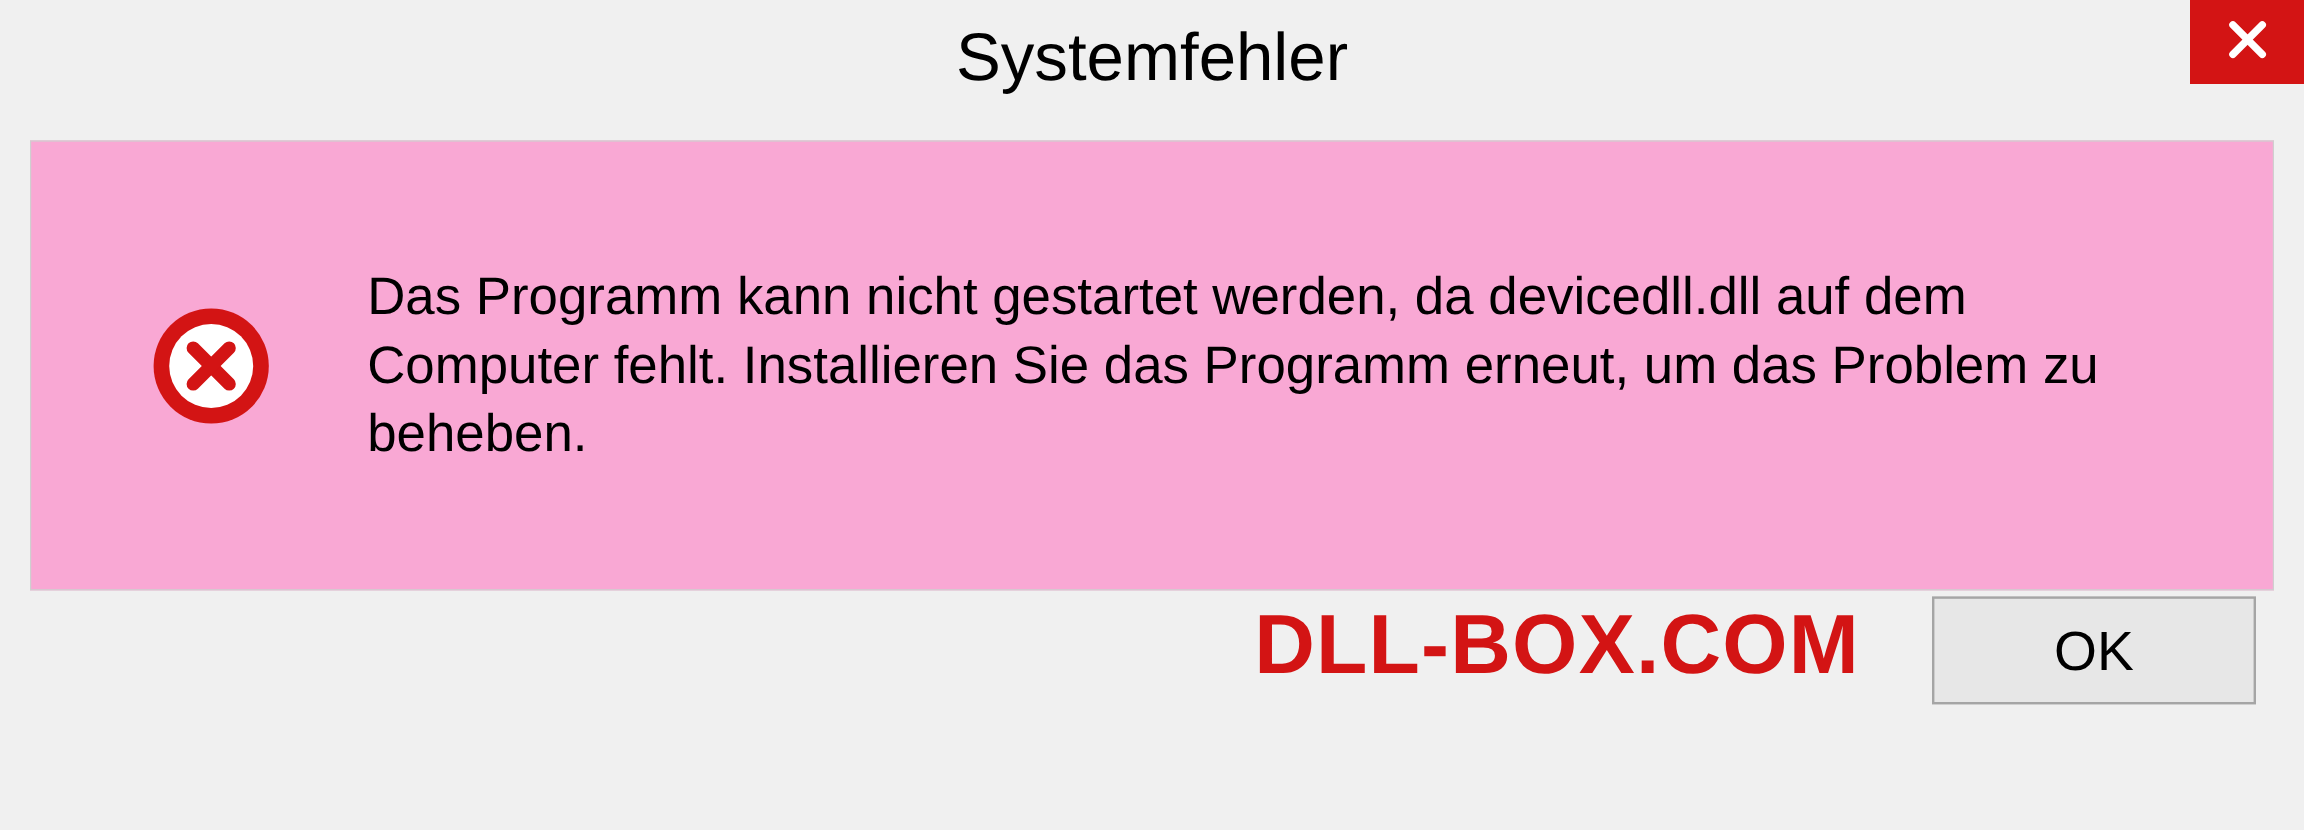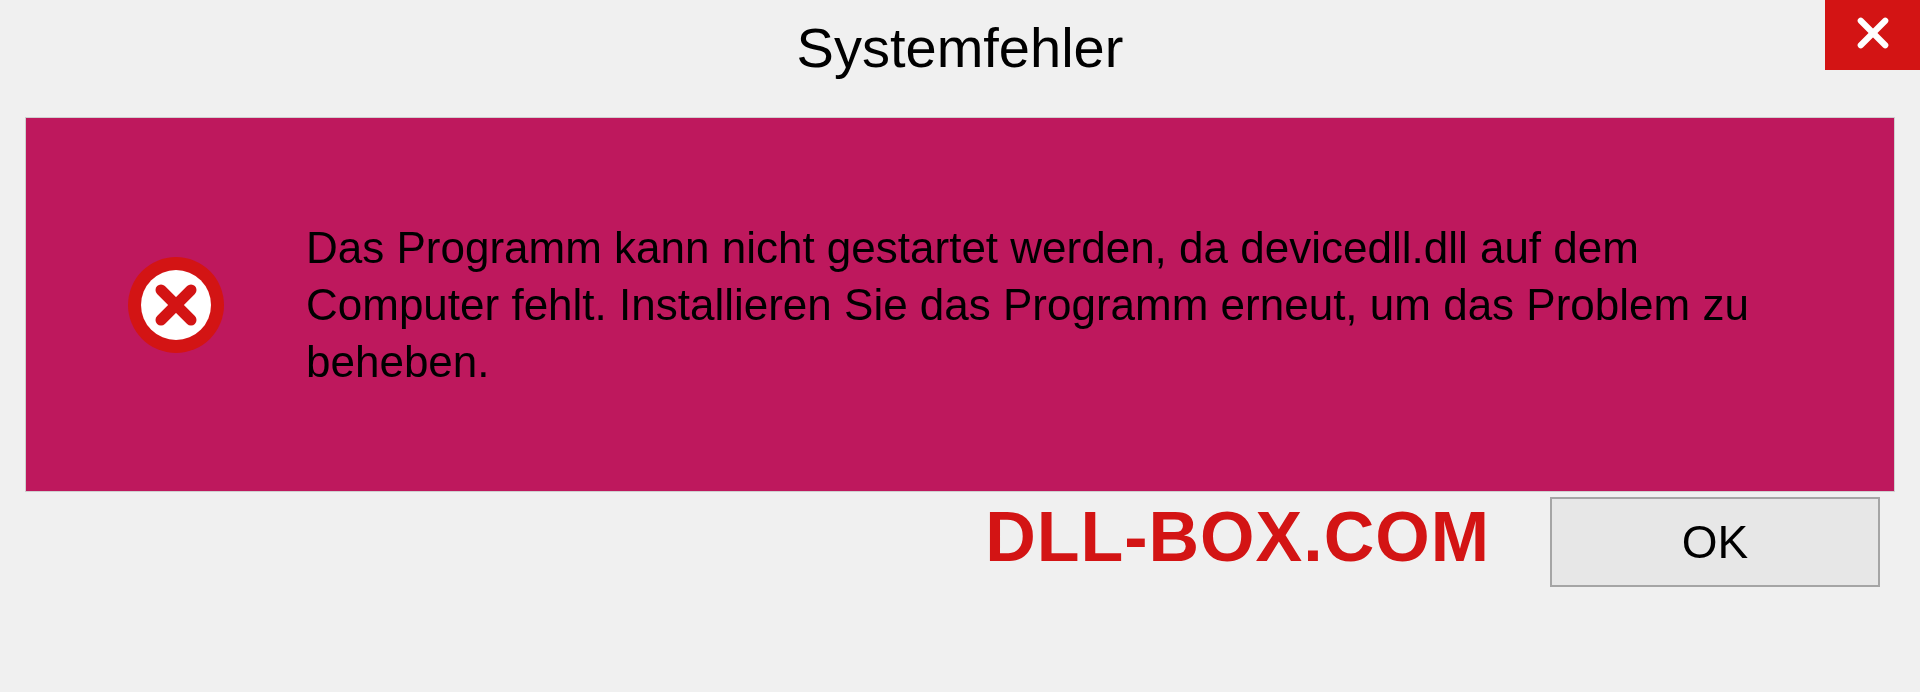--- a/index.html
+++ b/index.html
@@ -45,21 +45,21 @@
       align-items: center;
       justify-content: center;
       cursor: pointer;
     }
     .close-button svg {
       width: 42px;
       height: 42px;
     }
     .content-box {
       margin: 0 25px 0 25px;
-      background: #be185d;
+      background: #f9a8d4;
       border: 1px solid #cfcfcf;
       height: 375px;
       display: flex;
       align-items: center;
       padding: 40px 60px 40px 100px;
       gap: 80px;
     }
     .error-icon {
       flex-shrink: 0;
       width: 100px;
@@ -84,21 +84,21 @@
       gap: 60px;
     }
     .watermark {
       font-size: 70px;
       font-weight: 800;
       color: #d31414;
       letter-spacing: 1px;
       font-family: Arial, sans-serif;
     }
     .ok-button {
-      width: 330px;
+      width: 270px;
       height: 90px;
       background: #e7e7e7;
       border: 2px solid #a5a5a5;
       font-size: 46px;
       color: #000;
       display: flex;
       align-items: center;
       justify-content: center;
       cursor: pointer;
       font-family: inherit;

